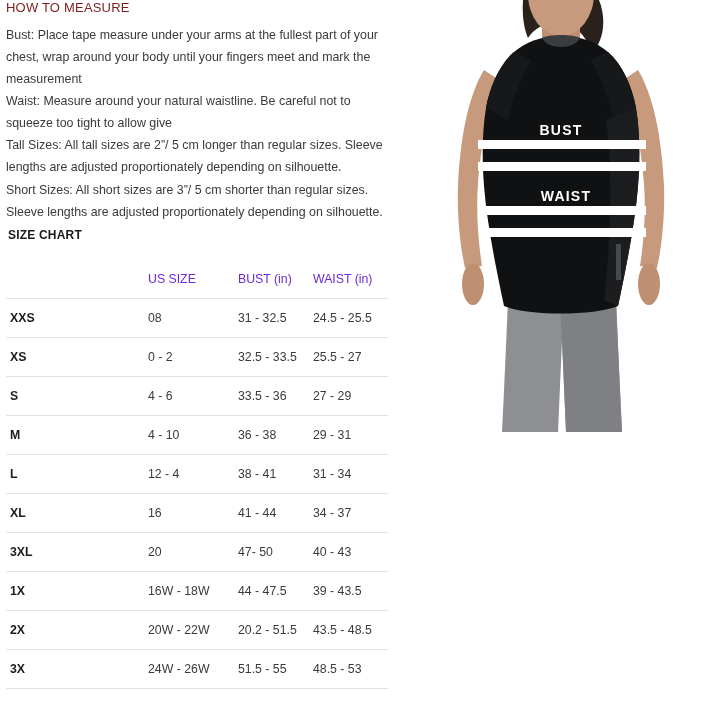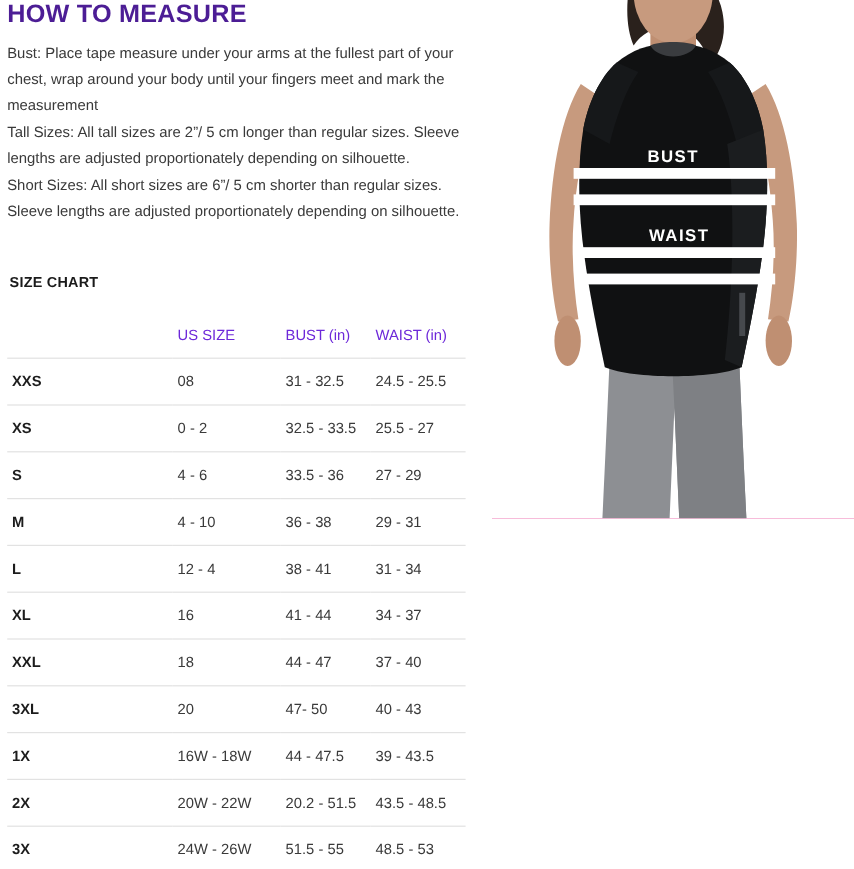--- a/index.html
+++ b/index.html
@@ -22,24 +22,24 @@
     height: 724px;
   }
   
   .left-col {
     position: absolute;
     left: 6px;
     top: 0px;
     width: 392px;
   }
   .section-title {
-    font-size: 21px;
-    font-weight: bold;
+    font-size: 13px;
+    font-weight: normal;
     letter-spacing: 0.2px;
-    color: #4c1d95;
+    color: #7f1d1d;
     margin: 0 0 9px 0;
   }
   .measure-paras {
     font-size: 12.4px;
     line-height: 1.78;
     color: #3a3a3a;
   }
   .measure-paras p {
     margin: 0 0 0 0;
   }
@@ -101,22 +101,23 @@
 </style>
 </head>
 <body>
 
 <div class="page">
 
   <div class="left-col">
     <h2 class="section-title">HOW TO MEASURE</h2>
     <div class="measure-paras">
       <p>Bust: Place tape measure under your arms at the fullest part of your chest, wrap around your body until your fingers meet and mark the measurement</p>
+      <p>Waist: Measure around your natural waistline. Be careful not to squeeze too tight to allow give</p>
       <p>Tall Sizes: All tall sizes are 2”/ 5 cm longer than regular sizes. Sleeve lengths are adjusted proportionately depending on silhouette.</p>
-      <p>Short Sizes: All short sizes are 6”/ 5 cm shorter than regular sizes. Sleeve lengths are adjusted proportionately depending on silhouette.</p>
+      <p>Short Sizes: All short sizes are 3”/ 5 cm shorter than regular sizes. Sleeve lengths are adjusted proportionately depending on silhouette.</p>
     </div>
   </div>
 
   <div class="chart-wrap">
     <h2 class="chart-title">SIZE CHART</h2>
     <table class="size-chart">
       <colgroup>
         <col class="c-size">
           <col class="c-us">
           <col class="c-bust">
@@ -161,26 +162,20 @@
           <td>38 - 41</td>
           <td>31 - 34</td>
         </tr>
         <tr>
           <td>XL</td>
           <td>16</td>
           <td>41 - 44</td>
           <td>34 - 37</td>
         </tr>
         <tr>
-          <td>XXL</td>
-          <td>18</td>
-          <td>44 - 47</td>
-          <td>37 - 40</td>
-        </tr>
-        <tr>
           <td>3XL</td>
           <td>20</td>
           <td>47- 50</td>
           <td>40 - 43</td>
         </tr>
         <tr>
           <td>1X</td>
           <td>16W - 18W</td>
           <td>44 - 47.5</td>
           <td>39 - 43.5</td>

